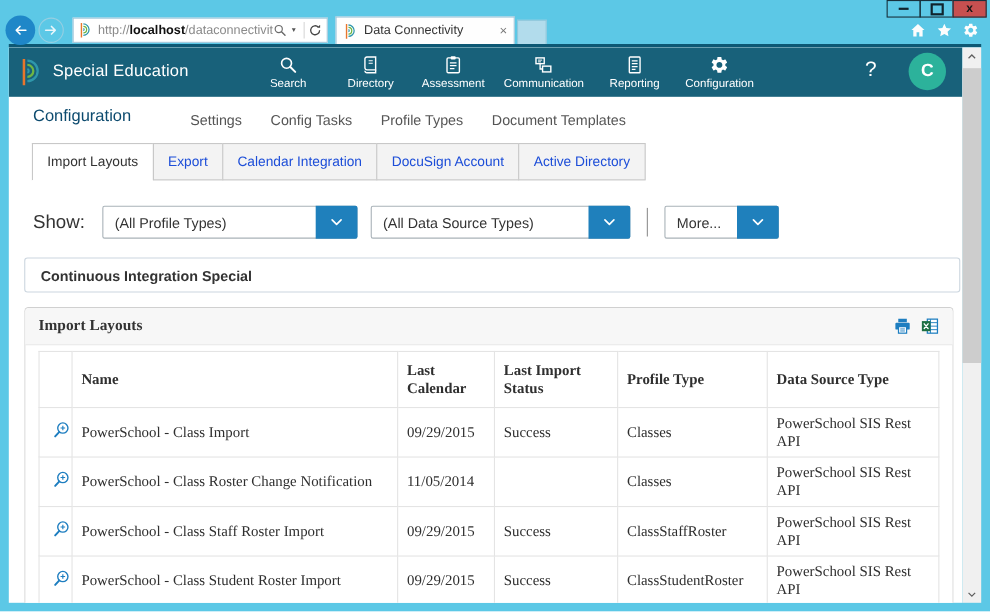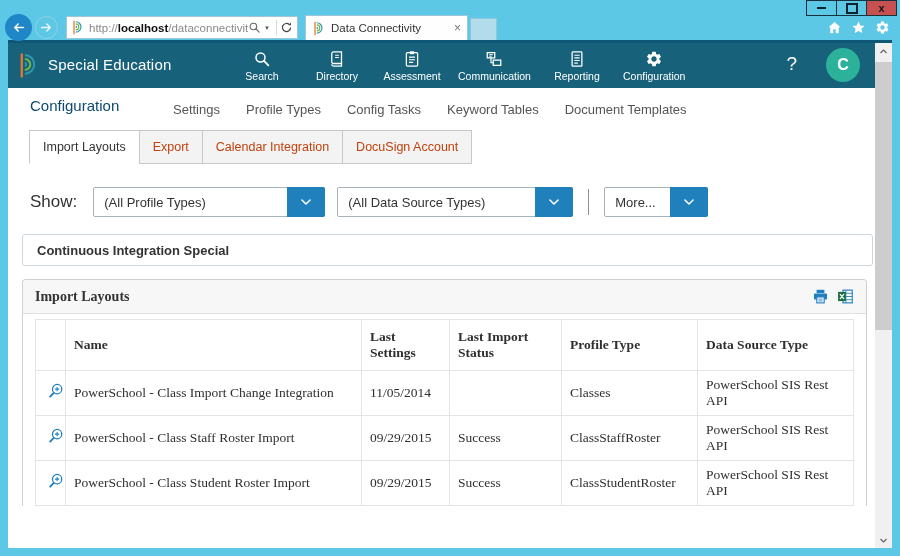--- a/index.html
+++ b/index.html
@@ -62,21 +62,21 @@
   
   .cfg-row{position:relative;height:42px;}
   .cfg-title{position:absolute;left:22px;top:9px;font-size:15px;color:#0c4a6e;}
   .cfg-tabs{position:absolute;left:165px;top:0;height:100%;display:flex;align-items:center;gap:26px;}
   .cfg-tab{position:relative;height:100%;display:flex;align-items:center;font-size:13px;color:#555;cursor:default;white-space:nowrap;}
   .cfg-tab.active{color:#1e7ec0;font-weight:bold;}
   .cfg-tab.active::after{content:"";position:absolute;left:-9px;right:-9px;bottom:0;height:3px;background:#1e7ec0;}
 
   
   .subtabs{display:flex;padding-left:22px;height:34px;}
-  .subtab{display:flex;align-items:center;padding:0 13px;font-size:12.5px;color:#c2410c;background:#f3f3f3;border:1px solid #c8c8c8;margin-left:-1px;box-sizing:border-box;white-space:nowrap;cursor:default;}
+  .subtab{display:flex;align-items:center;padding:0 13px;font-size:12.5px;color:#1d4ed8;background:#f3f3f3;border:1px solid #c8c8c8;margin-left:-1px;box-sizing:border-box;white-space:nowrap;cursor:default;}
   .subtab.active{background:#fff;border-bottom-color:#fff;color:#333;}
 
   
   .filters{display:flex;align-items:center;margin-top:22px;padding-left:22px;height:32px;}
   .show-label{font-size:17px;color:#333;margin-right:16px;}
   .select{position:relative;height:30px;border:1px solid #a9b2b8;border-radius:2px;background:#fff;display:flex;align-items:center;box-sizing:border-box;margin-right:12px;}
   .select .txt{font-size:13px;color:#333;padding-left:10px;white-space:nowrap;overflow:hidden;}
   .select .chev{position:absolute;right:-1px;top:-1px;bottom:-1px;width:38px;background:#1f80bc;border-radius:0 2px 2px 0;display:flex;align-items:center;justify-content:center;color:#fff;}
   .select .chev svg{width:14px;height:14px;}
   .sel-profile{width:232px;padding-right:16px;}
@@ -290,32 +290,32 @@
           </div>
         </div>
         <span class="help">?</span>
         <span class="avatar">C</span>
       </div>
 
       <div class="cfg-row">
         <span class="cfg-title">Configuration</span>
         <div class="cfg-tabs">
           <span class="cfg-tab">Settings</span>
+          <span class="cfg-tab">Config Tasks</span>
           <span class="cfg-tab">Profile Types</span>
-          <span class="cfg-tab">Config Tasks</span>
-          <span class="cfg-tab">Keyword Tables</span>
           <span class="cfg-tab">Document Templates</span>
         </div>
       </div>
 
       <div class="subtabs">
         <span class="subtab active">Import Layouts</span>
         <span class="subtab">Export</span>
         <span class="subtab">Calendar Integration</span>
         <span class="subtab">DocuSign Account</span>
+        <span class="subtab">Active Directory</span>
       </div>
 
       <div class="filters">
         <span class="show-label">Show:</span>
         <div class="select sel-profile">
           <span class="txt">(All Profile Types)</span>
           <span class="chev">
               <svg>
                 <use href="#i-chevdown"></use>
               </svg>
@@ -360,34 +360,46 @@
               <col style="width:296px">
               <col style="width:88px">
               <col style="width:112px">
               <col style="width:136px">
               <col>
           </colgroup>
           <thead>
             <tr>
               <th class="c-icon"></th>
               <th>Name</th>
-              <th>Last Settings</th>
+              <th>Last Calendar</th>
               <th>Last Import Status</th>
               <th>Profile Type</th>
               <th>Data Source Type</th>
             </tr>
           </thead>
           <tbody>
               <tr>
     <td class="c-icon"><span class="zoomwrap">
                     <svg class="ic" viewBox="0 0 24 24">
                       <use href="#i-zoomplus"></use>
                     </svg>
                   </span></td>
-    <td>PowerSchool - Class Import Change Integration</td>
+    <td>PowerSchool - Class Import</td>
+    <td>09/29/2015</td>
+    <td>Success</td>
+    <td>Classes</td>
+    <td>PowerSchool SIS Rest API</td>
+  </tr>
+              <tr>
+    <td class="c-icon"><span class="zoomwrap">
+                    <svg class="ic" viewBox="0 0 24 24">
+                      <use href="#i-zoomplus"></use>
+                    </svg>
+                  </span></td>
+    <td>PowerSchool - Class Roster Change Notification</td>
     <td>11/05/2014</td>
     <td></td>
     <td>Classes</td>
     <td>PowerSchool SIS Rest API</td>
   </tr>
               <tr>
     <td class="c-icon"><span class="zoomwrap">
                     <svg class="ic" viewBox="0 0 24 24">
                       <use href="#i-zoomplus"></use>
                     </svg>

